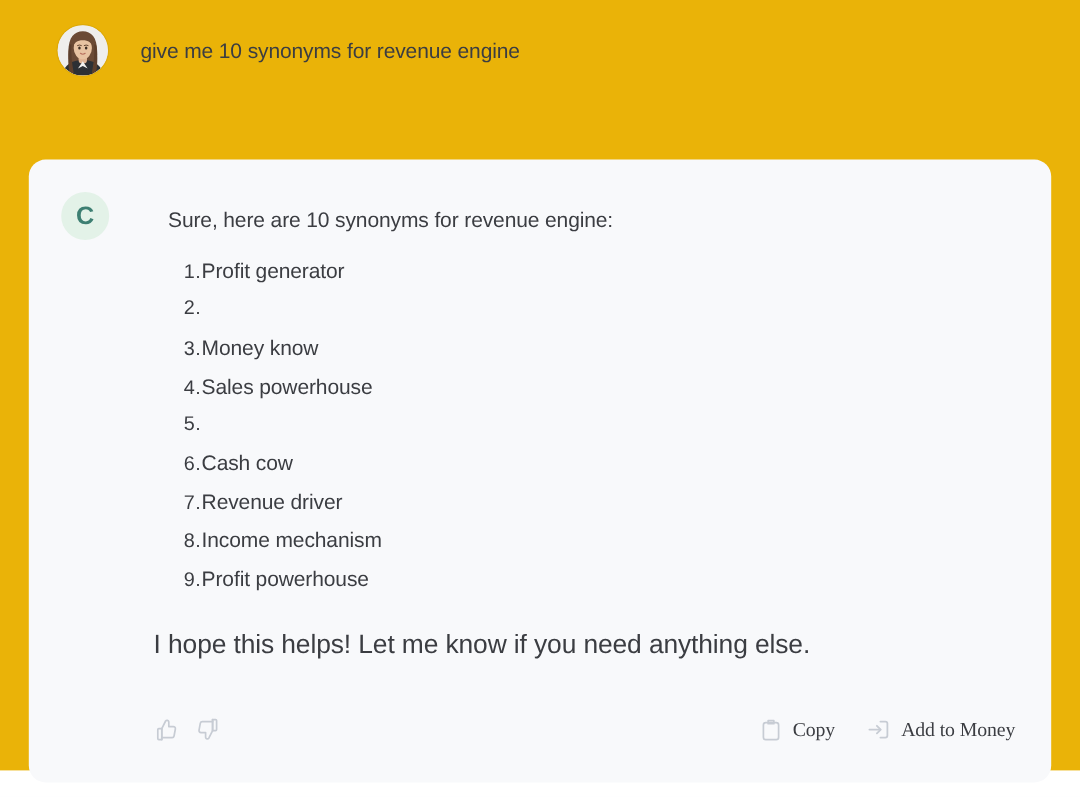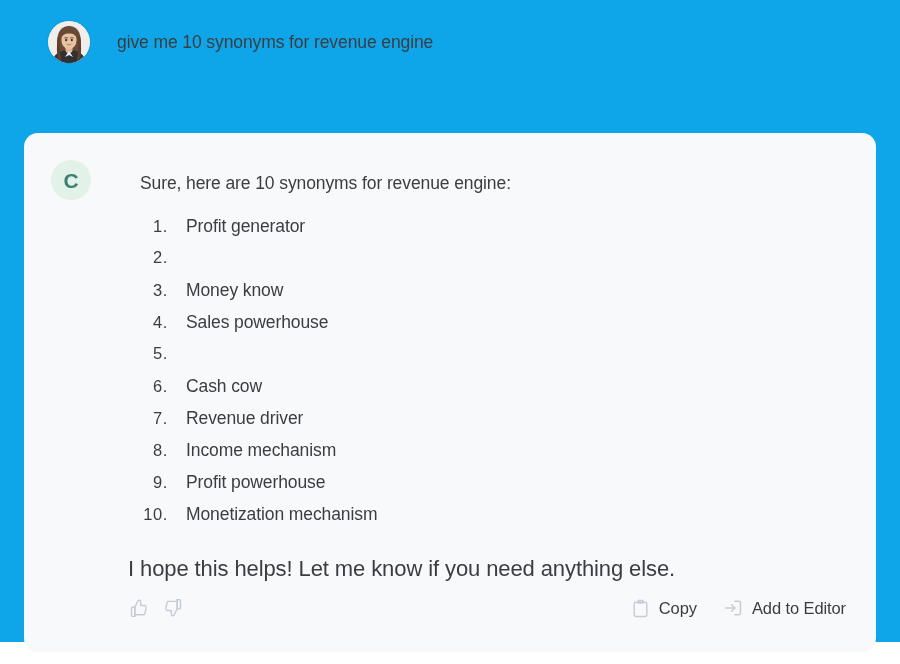--- a/index.html
+++ b/index.html
@@ -13,21 +13,21 @@
     background: #ffffff;
     font-family: "Liberation Sans", sans-serif;
     -webkit-font-smoothing: antialiased;
     overflow: hidden;
   }
 
   .page {
     position: relative;
     width: 900px;
     height: 642px;
-    background: #0ea5e9;
+    background: #eab308;
   }
 
   
   .user-row {
     position: absolute;
     left: 0;
     top: 0;
     width: 900px;
     height: 86px;
     display: flex;
@@ -118,21 +118,20 @@
   }
   .syn-num {
     width: 40px;
     text-align: right;
     font-size: 16.5px;
     color: #3b3d42;
     letter-spacing: 0.6px;
     flex: 0 0 40px;
   }
   .syn-label {
-    margin-left: 18px;
     font-size: 17.5px;
     color: #3b3d42;
     letter-spacing: -0.1px;
     white-space: nowrap;
   }
 
   .outro-line {
     margin: 21px 0 0 0;
     font-size: 22px;
     line-height: 24px;
@@ -170,20 +169,21 @@
   .actions-group {
     display: flex;
     align-items: center;
     gap: 26px;
   }
   .action-btn {
     display: flex;
     align-items: center;
     gap: 9px;
     cursor: pointer;
+    font-family: Liberation Serif, serif;
   }
   .action-btn .a-icon { display: flex; align-items: center; }
   .action-btn .a-label {
     font-size: 16.5px;
     color: #3b3d42;
     letter-spacing: -0.1px;
     font-weight: 500;
     white-space: nowrap;
   }
 </style>
@@ -271,24 +271,20 @@
           <span class="syn-label">Revenue driver</span>
         </li>
         <li class="syn-item">
           <span class="syn-num">8.</span>
           <span class="syn-label">Income mechanism</span>
         </li>
         <li class="syn-item">
           <span class="syn-num">9.</span>
           <span class="syn-label">Profit powerhouse</span>
         </li>
-        <li class="syn-item">
-          <span class="syn-num">10.</span>
-          <span class="syn-label">Monetization mechanism</span>
-        </li>
       </ul>
 
       <p class="outro-line">I hope this helps! Let me know if you need anything else.</p>
     </div>
 
     <div class="card-footer">
 
       <div class="feedback-group">
 
         <div class="icon-btn">
@@ -321,18 +317,18 @@
         </div>
 
         <div class="action-btn">
           <span class="a-icon">
             <svg width="20" height="20" viewBox="0 0 24 24" fill="none" stroke="#c7ccd4" stroke-width="1.8" stroke-linecap="round" stroke-linejoin="round">
               <path d="M14 4h5a2 2 0 0 1 2 2v12a2 2 0 0 1-2 2h-5"></path>
               <path d="M3 12h11"></path>
               <path d="M10.5 8.2 14.3 12l-3.8 3.8"></path>
             </svg>
           </span>
-          <span class="a-label">Add to Editor</span>
+          <span class="a-label">Add to Money</span>
         </div>
       </div>
     </div>
   </div>
 </div>
 
 </body></html>

